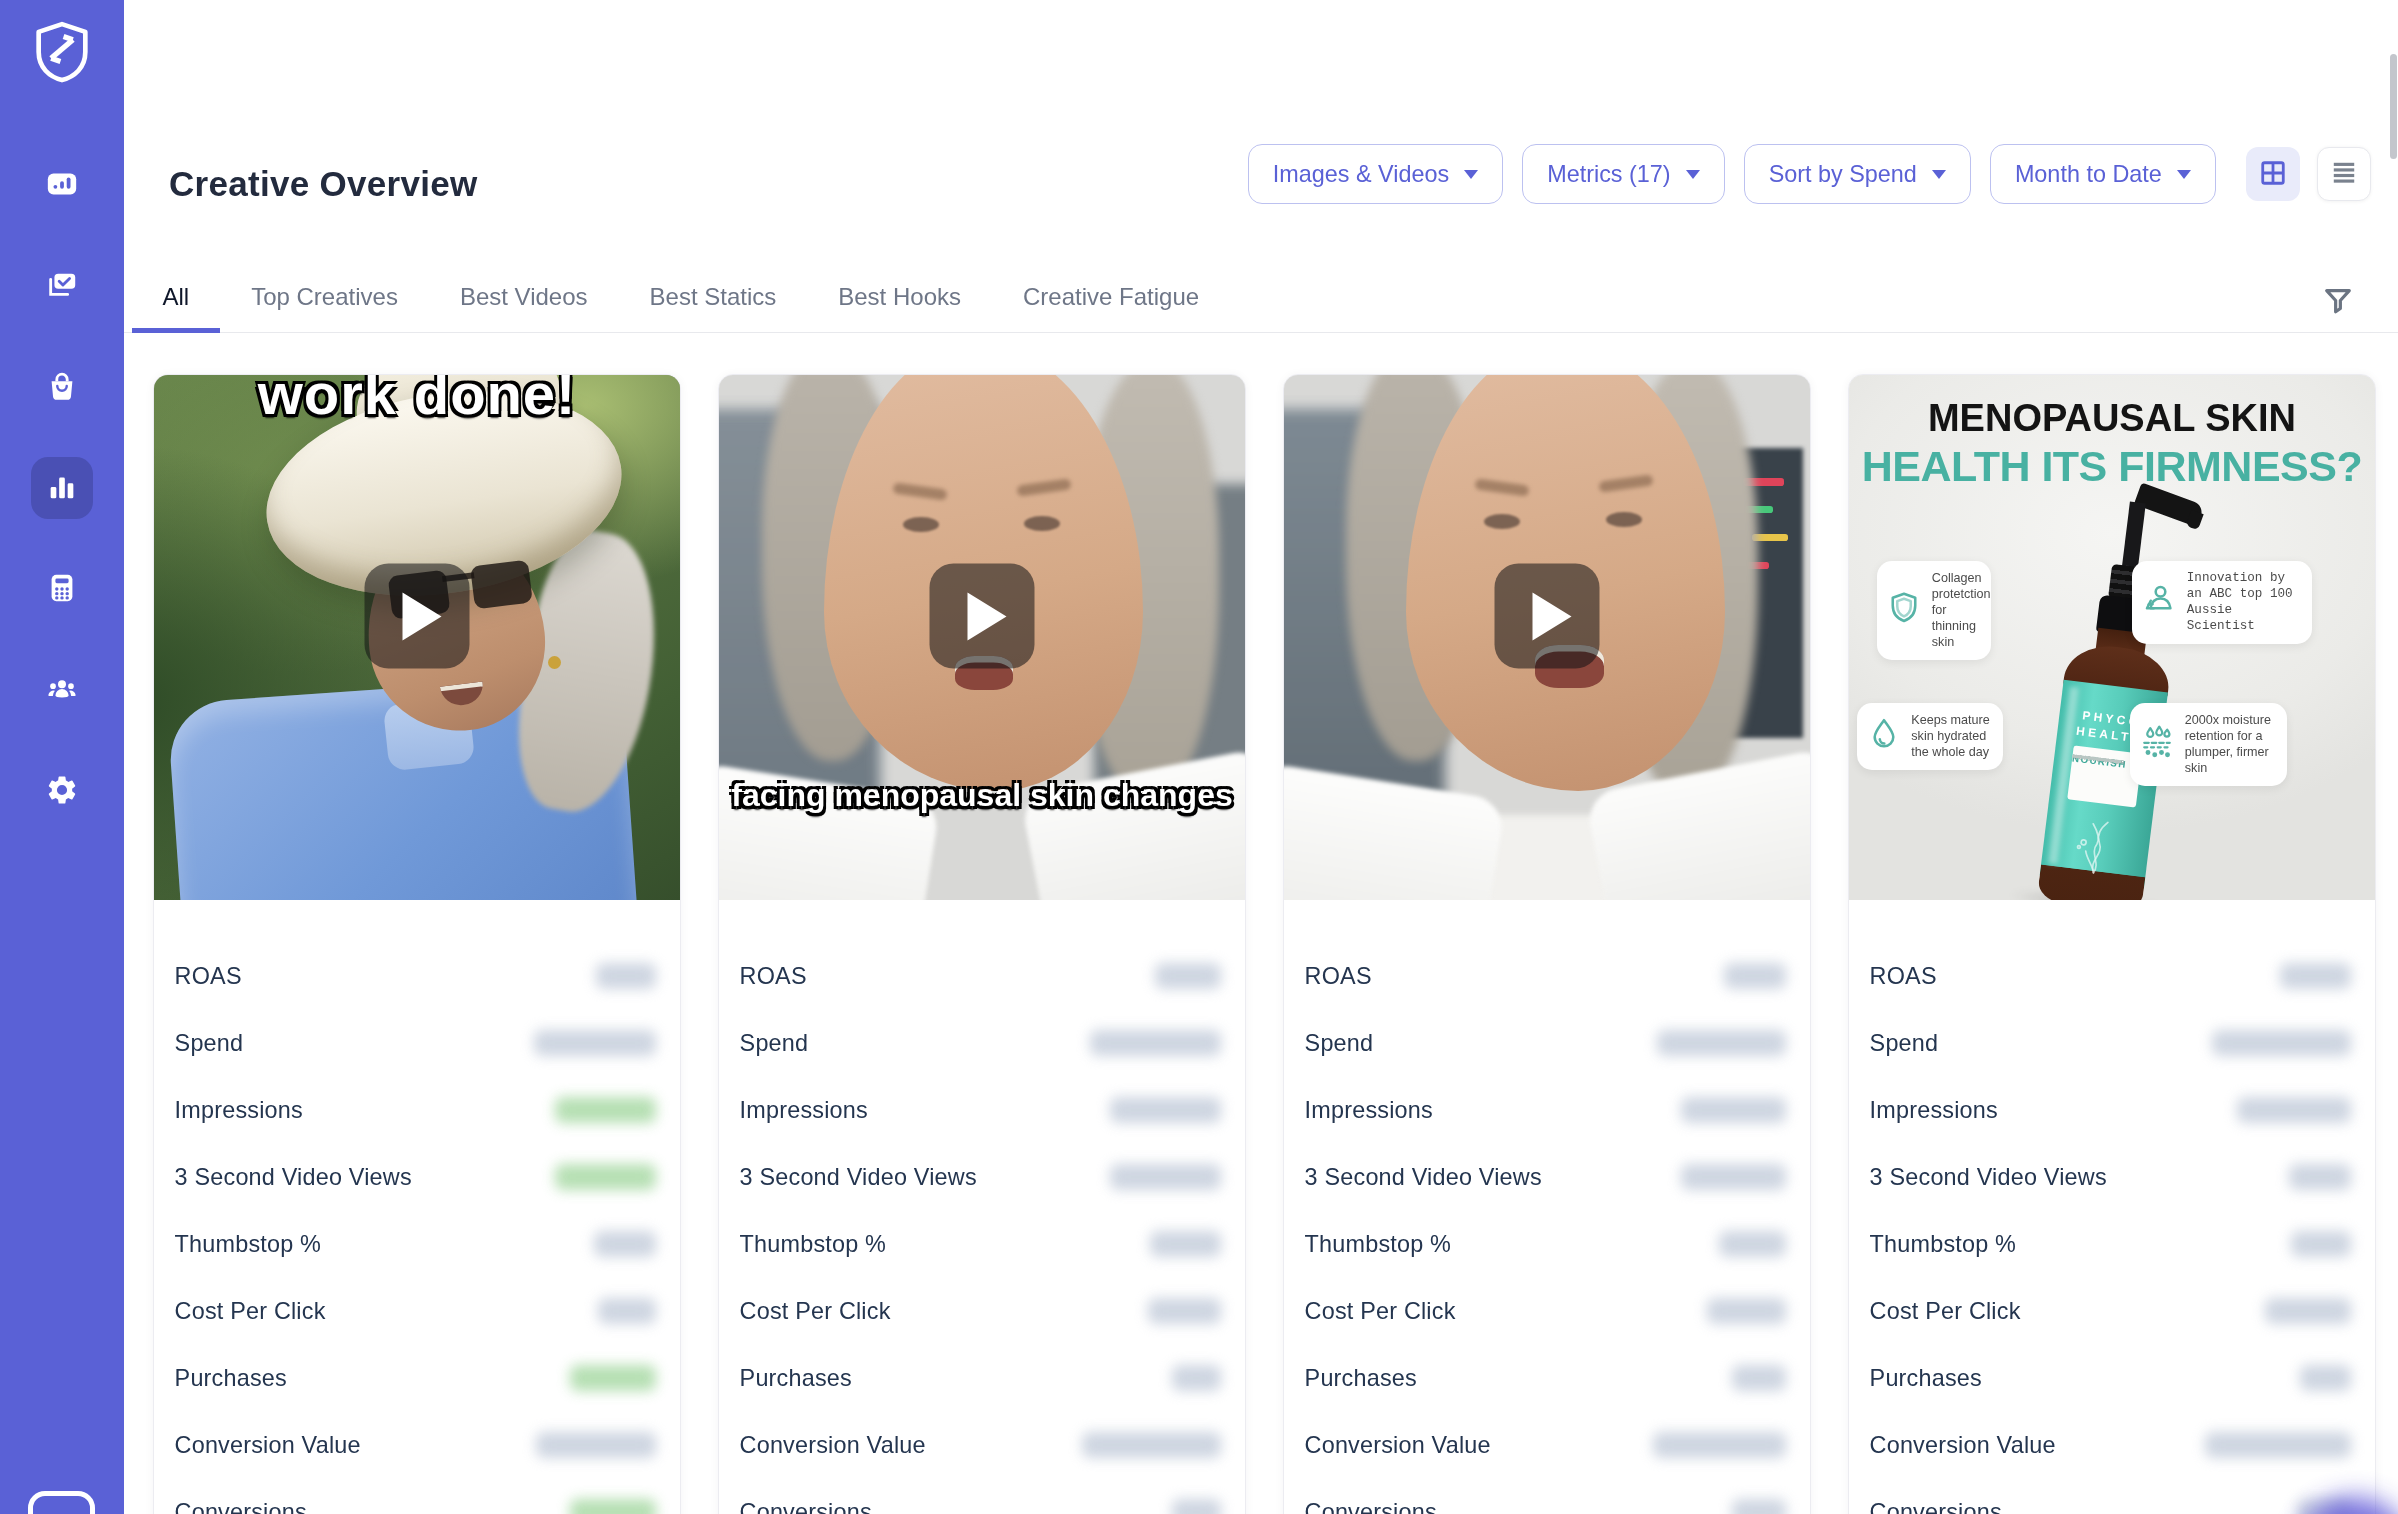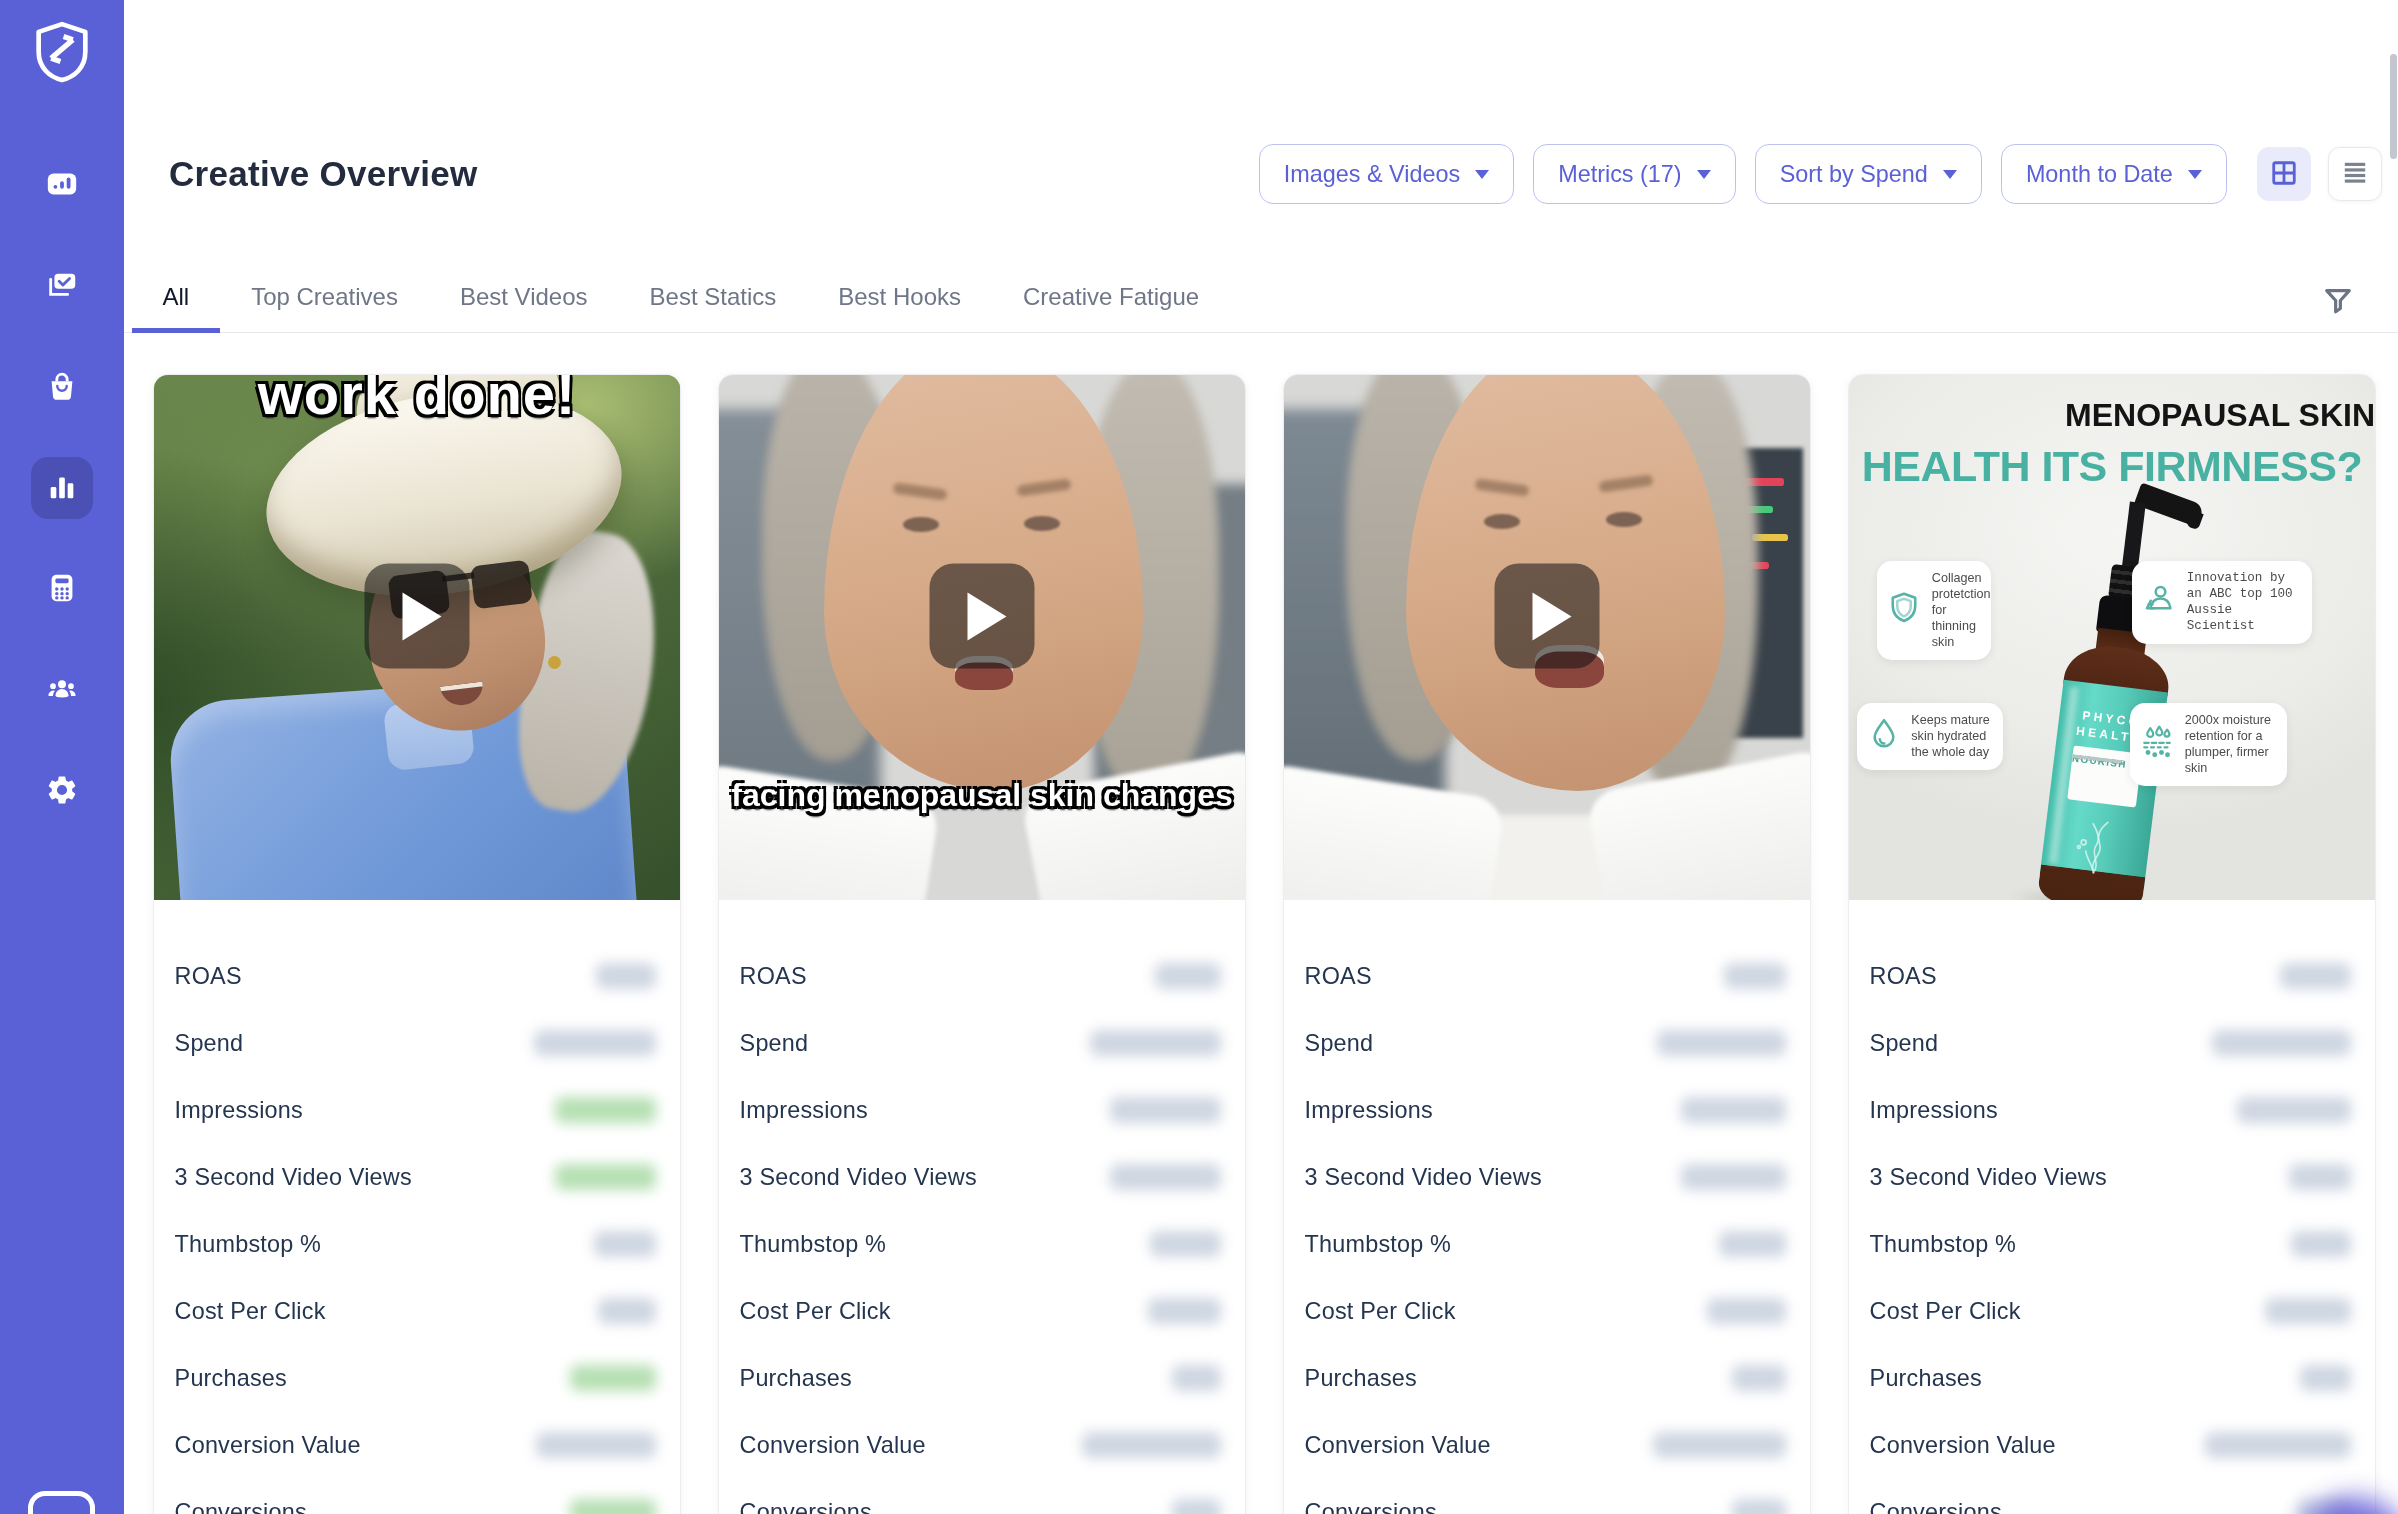--- a/index.html
+++ b/index.html
@@ -19,21 +19,21 @@
   
   .topbar { position:absolute; left:124px; top:0; width:2275px; height:90px; background:#fff; border-bottom:0.9px solid #ededf0; z-index:20; }
   .brand { position:absolute; left:58px; top:0; height:90px; display:flex; align-items:center; font-size:25px; font-weight:700; color:#1d2025; letter-spacing:0.2px; }
   .switch-divider { position:absolute; left:532px; top:26px; width:0.9px; height:37px; background:#d9dbe0; }
   .switch-chevrons { position:absolute; left:555px; top:24px; width:28px; height:41px; cursor:pointer; }
   .user-btn { position:absolute; right:39px; top:26px; width:37px; height:37px; cursor:pointer; }
   .scroll-thumb { position:absolute; right:1.9px; top:54px; width:7.5px; height:105px; background:#c3c6cc; border-radius:3.7px; z-index:50; }
 
   
   .page { position:absolute; left:124px; top:90px; width:2275px; height:1425px; background:#fff; }
-  .page-head { display:flex; align-items:center; padding:54px 17px 0 45px; }
+  .page-head { display:flex; align-items:flex-end; padding:54px 28px 0 45px; }
   .page-title { font-size:35px; font-weight:600; color:#232b3e; letter-spacing:0.3px; }
   .filters { margin-left:auto; display:flex; align-items:center; gap:19px; }
   .filter-btn { height:60px; padding:0 24px; display:flex; align-items:center; gap:15px; background:#fff;
     border:1.9px solid #bcc1f0; border-radius:14px; color:#5a61d6; font-size:23.4px; font-weight:500; cursor:pointer; white-space:nowrap; }
   .caret { width:0; height:0; border-left:7.5px solid transparent; border-right:7.5px solid transparent; border-top:9.4px solid #5a61d6; margin-top:1.9px; }
   .view-toggles { display:flex; align-items:center; gap:17px; margin-left:11.2px; }
   .toggle-btn { width:54px; height:54px; border-radius:12px; display:flex; align-items:center; justify-content:center; cursor:pointer; }
   .toggle-btn.grid-active { background:#e9ebfa; }
   .toggle-btn.list-style { background:#fff; border:0.9px solid #e8e9ee; box-shadow:0 0.9px 3.7px rgba(0,0,0,.05); }
 
@@ -114,21 +114,21 @@
   .h-eye { position:absolute; width:36px; height:15px; border-radius:50%; background:#5e4a3f; opacity:.75; filter:blur(0.9px); }
   .h-mouth { position:absolute; background:#8a463c; border-radius:34%; box-shadow:inset 0 6.6px 0 #efe9dd; }
   .h-coat-l { left:-41px; top:405px; width:249px; height:197px; transform:rotate(9deg);
       background:linear-gradient(#fdfdfc,#e9e9e6); border-radius:32px; filter:blur(1.9px); }
   .h-coat-r { right:-41px; top:394px; width:249px; height:206px; transform:rotate(-11deg);
       background:linear-gradient(#fcfcfb,#e7e7e4); border-radius:32px; filter:blur(1.9px); }
   .h-chest { left:141px; top:440px; width:272px; height:131px; background:#f2f1ee; filter:blur(3.7px); }
 
   
   .sc-ad { background:radial-gradient(394px 300px at 50% 30%, #f5f5f3 0%, #ebebe8 70%, #e3e3e0 100%); }
-  .ad-h1 { left:0; right:0; top:22.5px; text-align:right; font-size:32px; font-weight:900; color:#141414; letter-spacing:0; }
+  .ad-h1 { left:0; right:0; top:22.5px; text-align:center; font-size:38px; font-weight:900; color:#141414; letter-spacing:0; }
   .ad-h2 { left:0; right:0; top:67px; text-align:center; font-size:43px; font-weight:900; color:#48b1a2; letter-spacing:-0.5px; }
   .callout { position:absolute; background:#fff; border-radius:15px; padding:9.4px 9.4px; display:flex; align-items:center; gap:9.4px;
       box-shadow:0 2.8px 9.4px rgba(0,0,0,.07); z-index:4; }
   .callout svg { flex:0 0 36px; width:36px; height:36px; }
   .callout span { font-size:12.6px; line-height:1.28; color:#4b4b4b; }
   .co-1 { left:28px; top:186px; width:114px; }
   .co-2 { left:283px; top:186px; width:180px;font-family:Liberation Mono, monospace; }
   .co-3 { left:7.5px;  top:328px; width:146px; }
   .co-4 { left:281px; top:328px; width:157px; }
 

